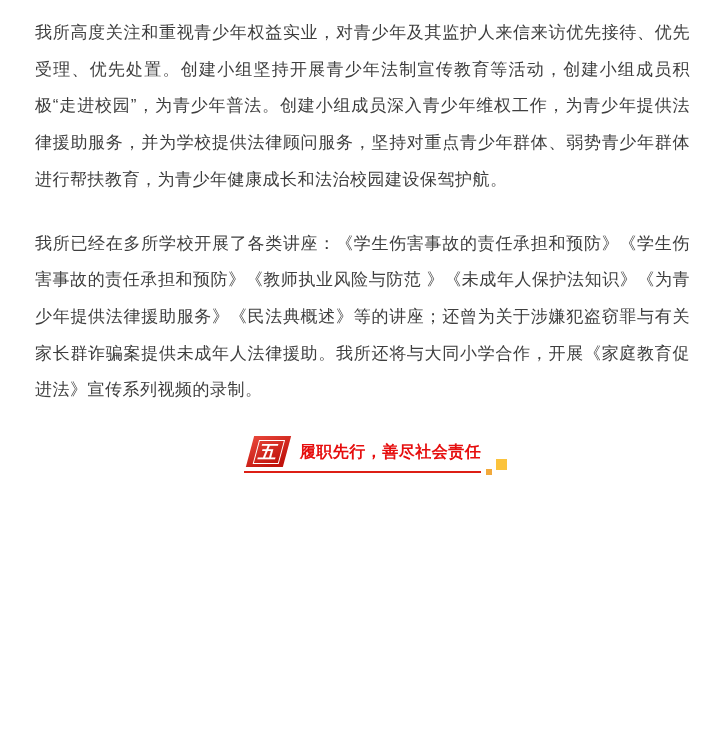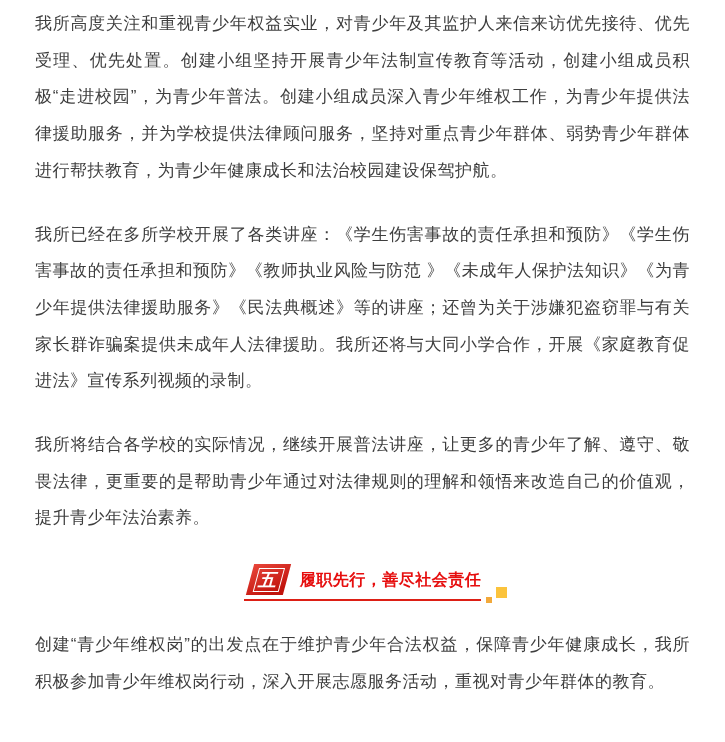--- a/index.html
+++ b/index.html
@@ -19,21 +19,21 @@
     padding: 0;
   }
   body {
     width: 725px;
     height: 742px;
     background: var(--page-bg);
     font-family: "Liberation Sans", "DejaVu Sans", sans-serif;
     overflow: hidden;
   }
   .article {
-    padding: 6px 35px 0 35px;
+    padding: 15px 35px 0 35px;
   }
   .para {
     margin: 0 0 27px 0;
     font-size: 17px;
     line-height: 36.7px;
     letter-spacing: 0.5px;
     color: var(--body-text);
     text-align: justify;
     text-justify: inter-ideograph;
   }
@@ -108,31 +108,29 @@
 </style>
 </head>
 <body>
 
 <div class="article">
 
   <p class="para">我所高度关注和重视青少年权益实业，对青少年及其监护人来信来访优先接待、优先受理、优先处置。创建小组坚持开展青少年法制宣传教育等活动，创建小组成员积极“走进校园”，为青少年普法。创建小组成员深入青少年维权工作，为青少年提供法律援助服务，并为学校提供法律顾问服务，坚持对重点青少年群体、弱势青少年群体进行帮扶教育，为青少年健康成长和法治校园建设保驾护航。</p>
 
   <p class="para">我所已经在多所学校开展了各类讲座：《学生伤害事故的责任承担和预防》《学生伤害事故的责任承担和预防》《教师执业风险与防范 》《未成年人保护法知识》《为青少年提供法律援助服务》《民法典概述》等的讲座；还曾为关于涉嫌犯盗窃罪与有关家长群诈骗案提供未成年人法律援助。我所还将与大同小学合作，开展《家庭教育促进法》宣传系列视频的录制。</p>
 
-  <p class="para">我所将结合各学校的实际情况，继续开展普法讲座，让更多的青少年了解、遵守、敬畏法律，更重要的是帮助青少年通过对法律规则的理解和领悟来改造自己的价值观，提升青少年法治素养。</p>
 
   <div class="section-heading">
     <div class="heading-inner">
       <div class="heading-row">
         <div class="num-badge">
           <div class="num-badge-inner">五</div>
         </div>
         <div class="heading-title">履职先行，善尽社会责任</div>
       </div>
       <div class="heading-underline"></div>
       <div class="decor-dot-small"></div>
       <div class="decor-dot-large"></div>
     </div>
   </div>
 
-  <p class="para">创建“青少年维权岗”的出发点在于维护青少年合法权益，保障青少年健康成长，我所积极参加青少年维权岗行动，深入开展志愿服务活动，重视对青少年群体的教育。</p>
 
 </div>
 
 </body></html>

